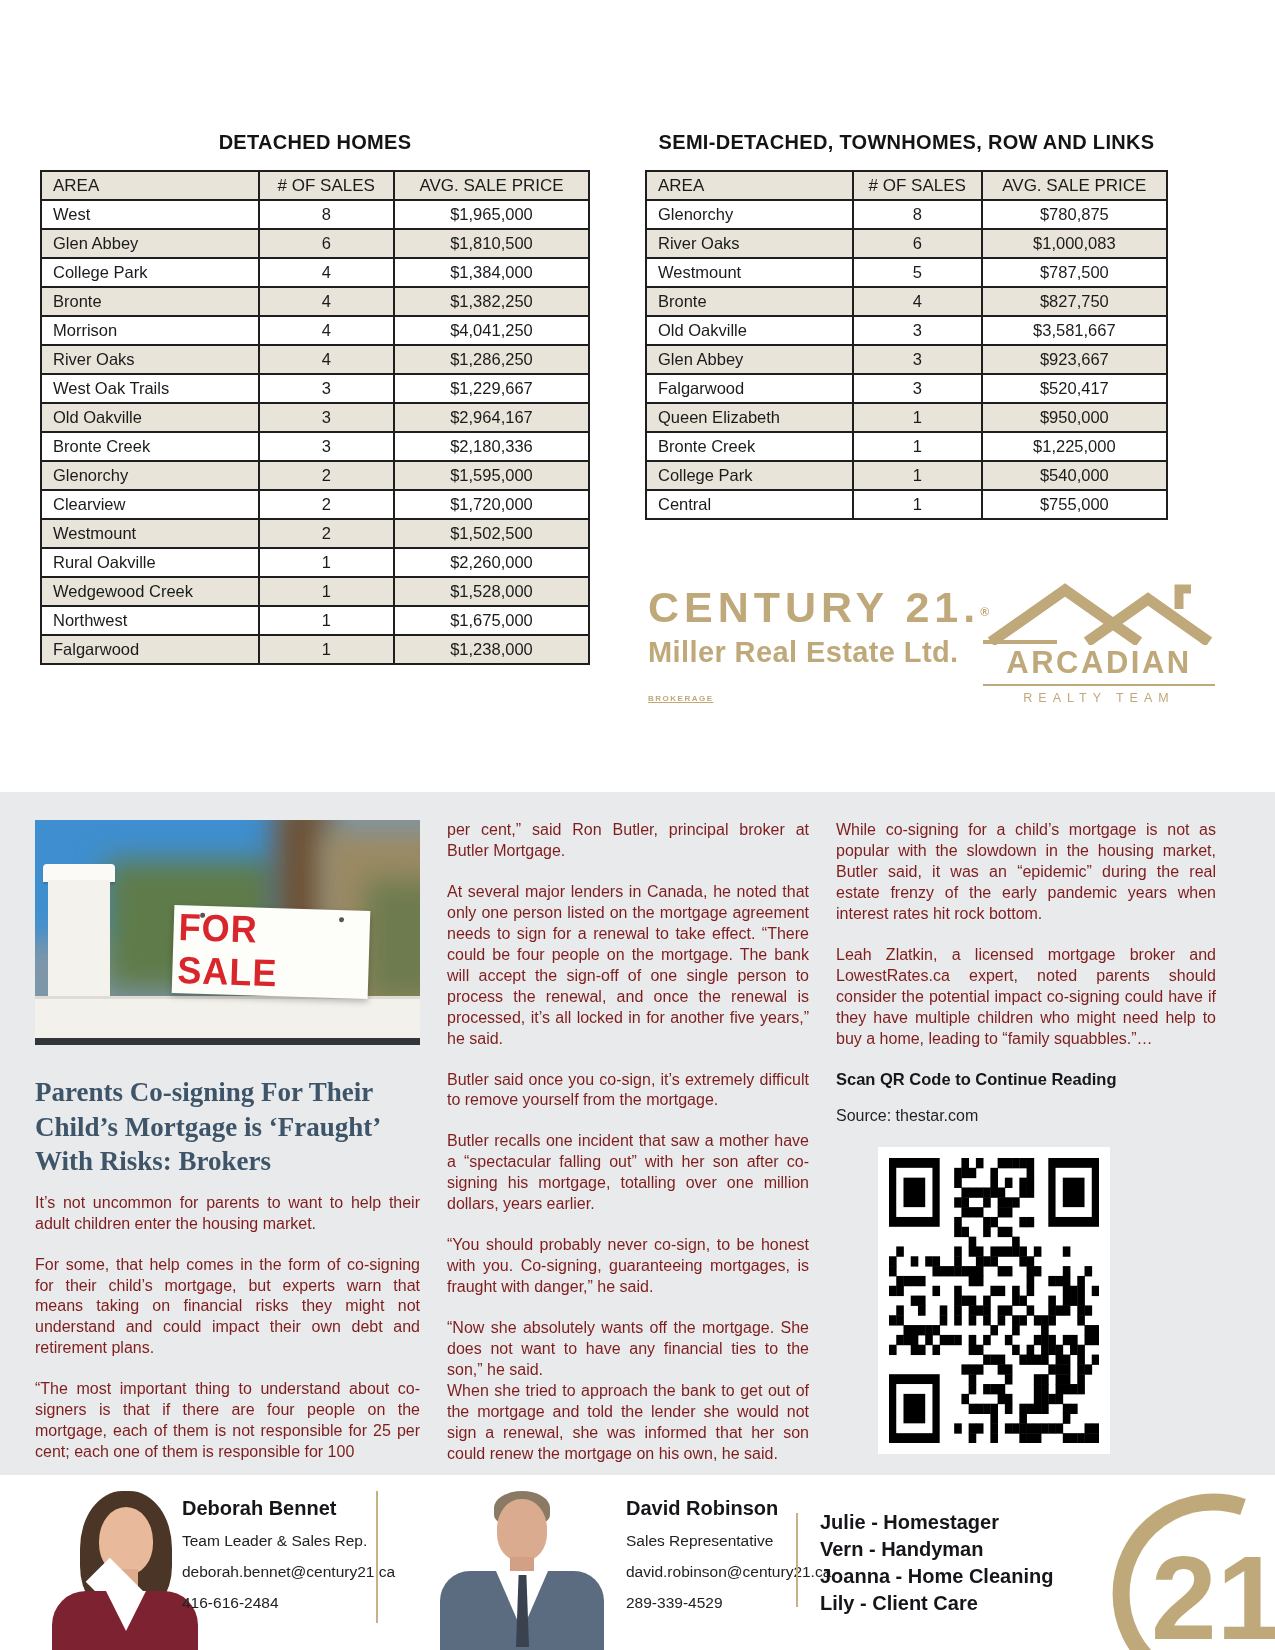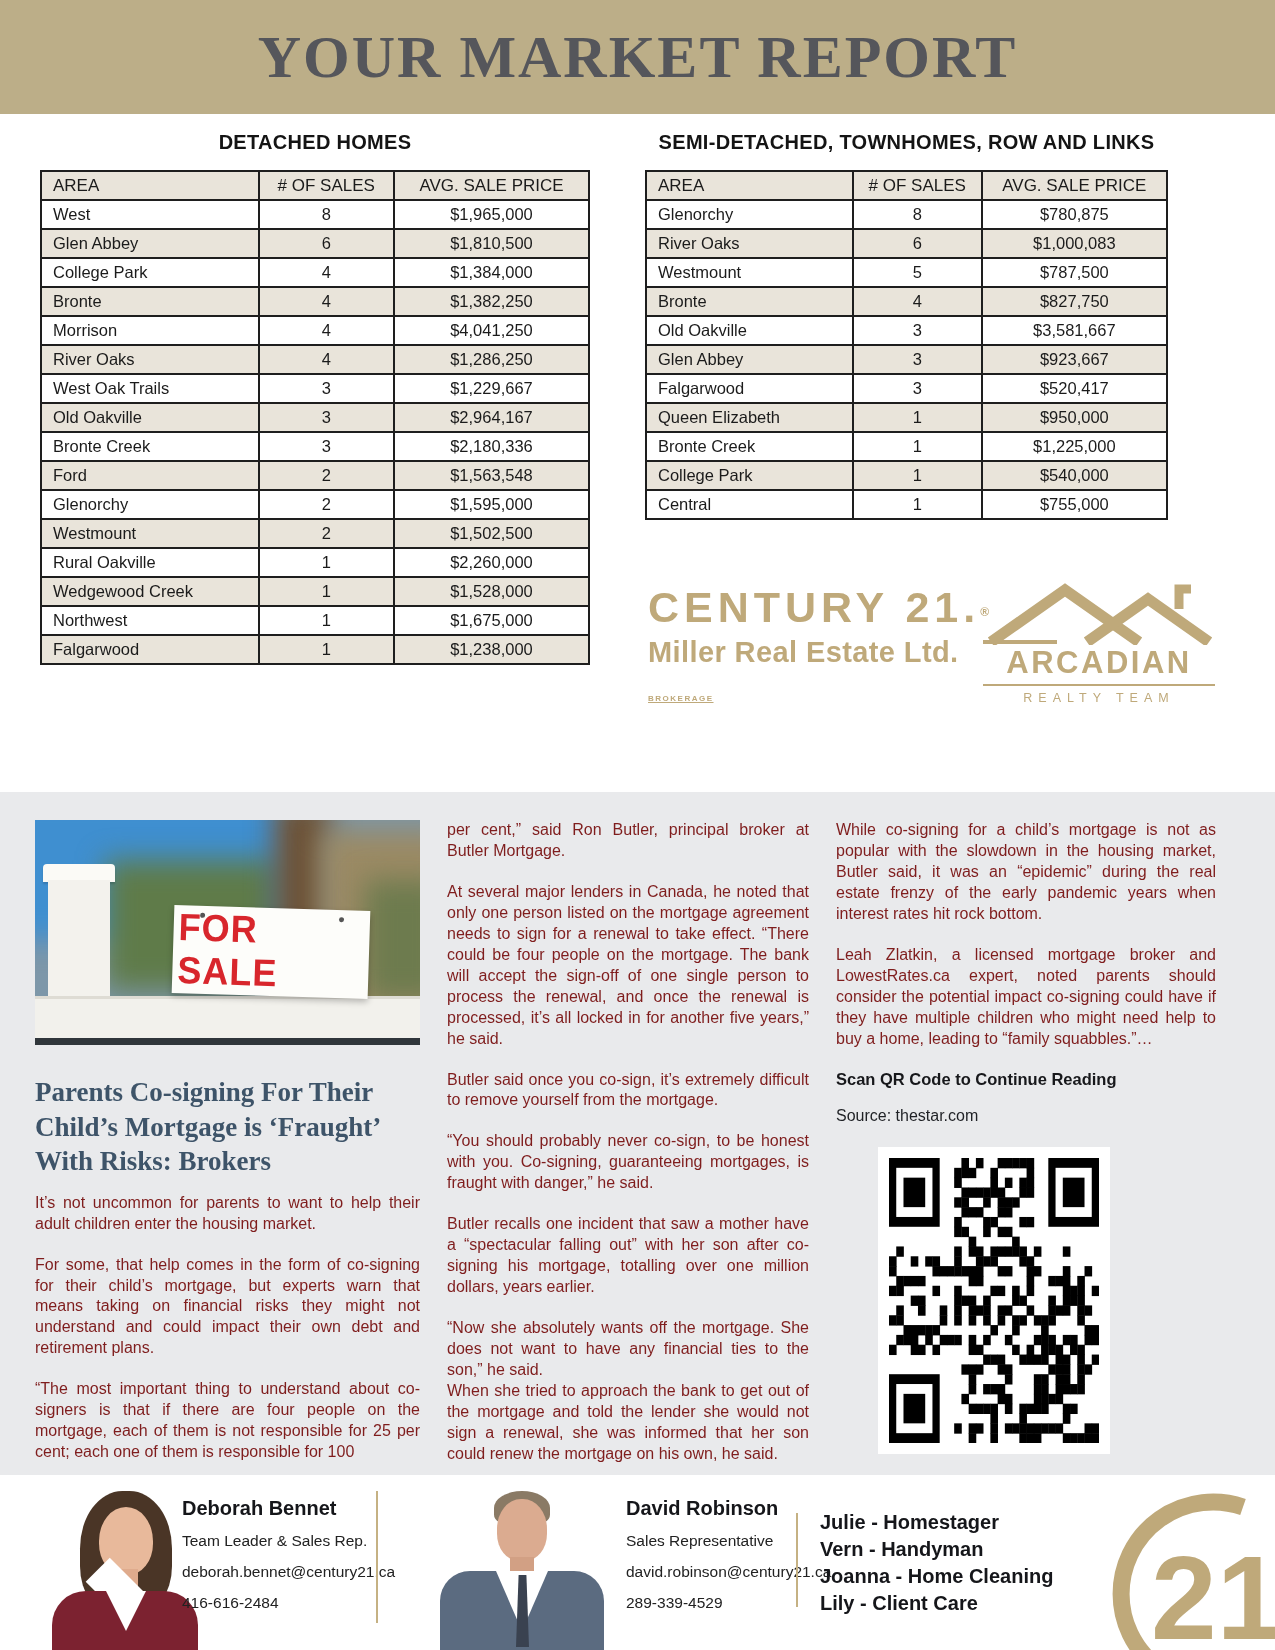--- a/index.html
+++ b/index.html
@@ -95,23 +95,20 @@
   .div2{left:796px;top:38px;height:94px;}
   .team{position:absolute;left:820px;top:34px;}
   .team div{font-size:20px;font-weight:bold;line-height:27px;color:#15161a;}
   .seal{position:absolute;left:1093px;top:14px;width:210px;height:210px;}
 </style>
 </head>
 <body>
 
 <div class="page">
 
-  <header class="banner">
-    <h1>YOUR MARKET REPORT</h1>
-  </header>
 
   <h2 class="tbl-title" id="title-detached">DETACHED HOMES</h2>
   <h2 class="tbl-title" id="title-semi">SEMI-DETACHED, TOWNHOMES, ROW AND LINKS</h2>
 
   <table class="market" id="tbl-detached">
     <thead>
         <tr>
           <th>AREA</th>
           <th># OF SALES</th>
           <th>AVG. SALE PRICE</th>
@@ -157,28 +154,28 @@
           <td>Old Oakville</td>
           <td>3</td>
           <td>$2,964,167</td>
         </tr>
         <tr>
           <td>Bronte Creek</td>
           <td>3</td>
           <td>$2,180,336</td>
         </tr>
         <tr>
-          <td>Ford</td>
-          <td>2</td>
-          <td>$1,563,548</td>
-        </tr>
-        <tr>
           <td>Glenorchy</td>
           <td>2</td>
           <td>$1,595,000</td>
+        </tr>
+        <tr>
+          <td>Clearview</td>
+          <td>2</td>
+          <td>$1,720,000</td>
         </tr>
         <tr>
           <td>Westmount</td>
           <td>2</td>
           <td>$1,502,500</td>
         </tr>
         <tr>
           <td>Rural Oakville</td>
           <td>1</td>
           <td>$2,260,000</td>
@@ -310,22 +307,22 @@
           <p>It’s not uncommon for parents to want to help their adult children enter the housing market.</p>
           <p>For some, that help comes in the form of co-signing for their child’s mortgage, but experts warn that means taking on financial risks they might not understand and could impact their own debt and retirement plans.</p>
           <p>“The most important thing to understand about co-signers is that if there are four people on the mortgage, each of them is not responsible for 25 per cent; each one of them is responsible for 100</p>
         </div>
     </div>
 
     <div class="col col2 paras">
         <p>per cent,” said Ron Butler, principal broker at Butler Mortgage.</p>
         <p>At several major lenders in Canada, he noted that only one person listed on the mortgage agreement needs to sign for a renewal to take effect. “There could be four people on the mortgage. The bank will accept the sign-off of one single person to process the renewal, and once the renewal is processed, it’s all locked in for another five years,” he said.</p>
         <p>Butler said once you co-sign, it’s extremely difficult to remove yourself from the mortgage.</p>
+        <p>Butler recalls one incident that saw a mother have a “spectacular falling out” with her son after co-signing his mortgage, totalling over one million dollars, years earlier.</p>
         <p>“You should probably never co-sign, to be honest with you. Co-signing, guaranteeing mortgages, is fraught with danger,” he said.</p>
-        <p>Butler recalls one incident that saw a mother have a “spectacular falling out” with her son after co-signing his mortgage, totalling over one million dollars, years earlier.</p>
         <p>“Now she absolutely wants off the mortgage. She does not want to have any financial ties to the son,” he said.
 When she tried to approach the bank to get out of the mortgage and told the lender she would not sign a renewal, she was informed that her son could renew the mortgage on his own, he said.</p>
       </div>
 
     <div class="col col3">
       <div class="paras">
           <p>While co-signing for a child’s mortgage is not as popular with the slowdown in the housing market, Butler said, it was an “epidemic” during the real estate frenzy of the early pandemic years when interest rates hit rock bottom.</p>
           <p>Leah Zlatkin, a licensed mortgage broker and LowestRates.ca expert, noted parents should consider the potential impact co-signing could have if they have multiple children who might need help to buy a home, leading to “family squabbles.”…</p>
         </div>
       <div class="scan-cta">Scan QR Code to Continue Reading</div>

